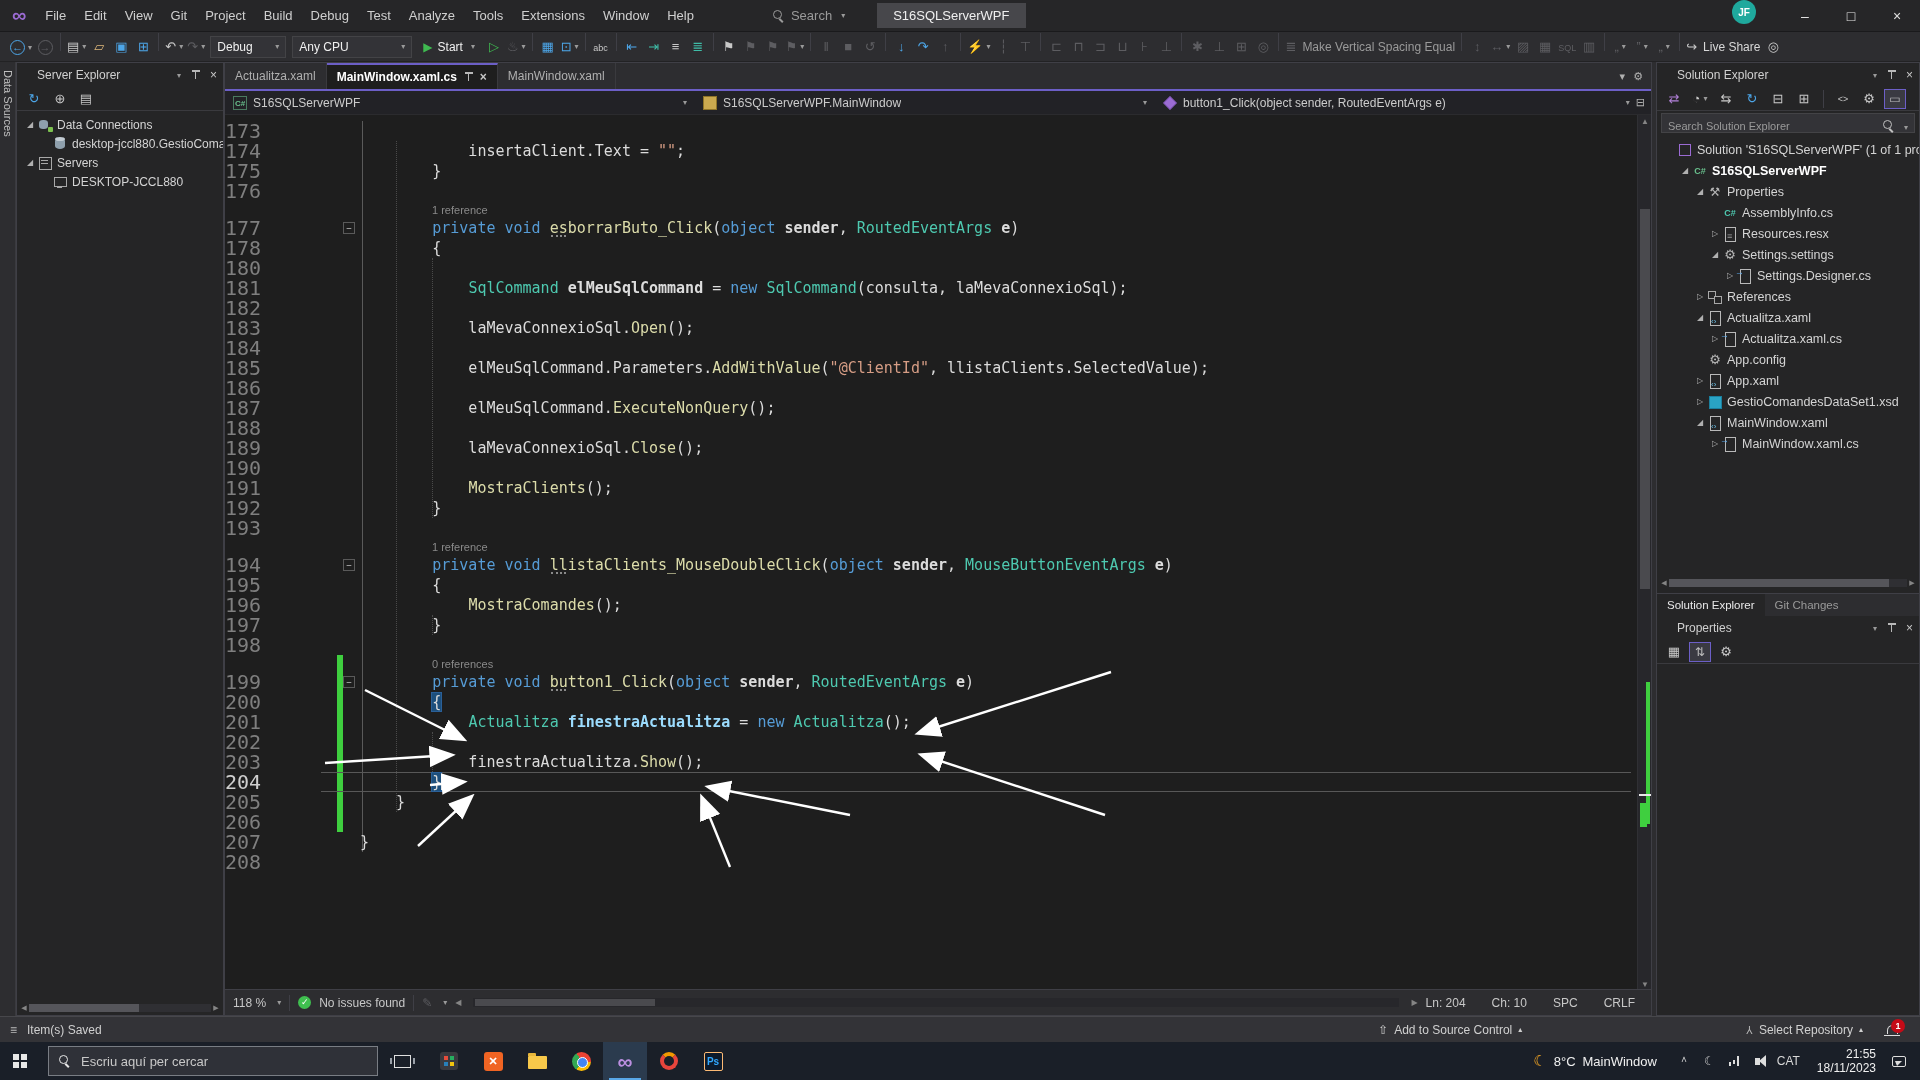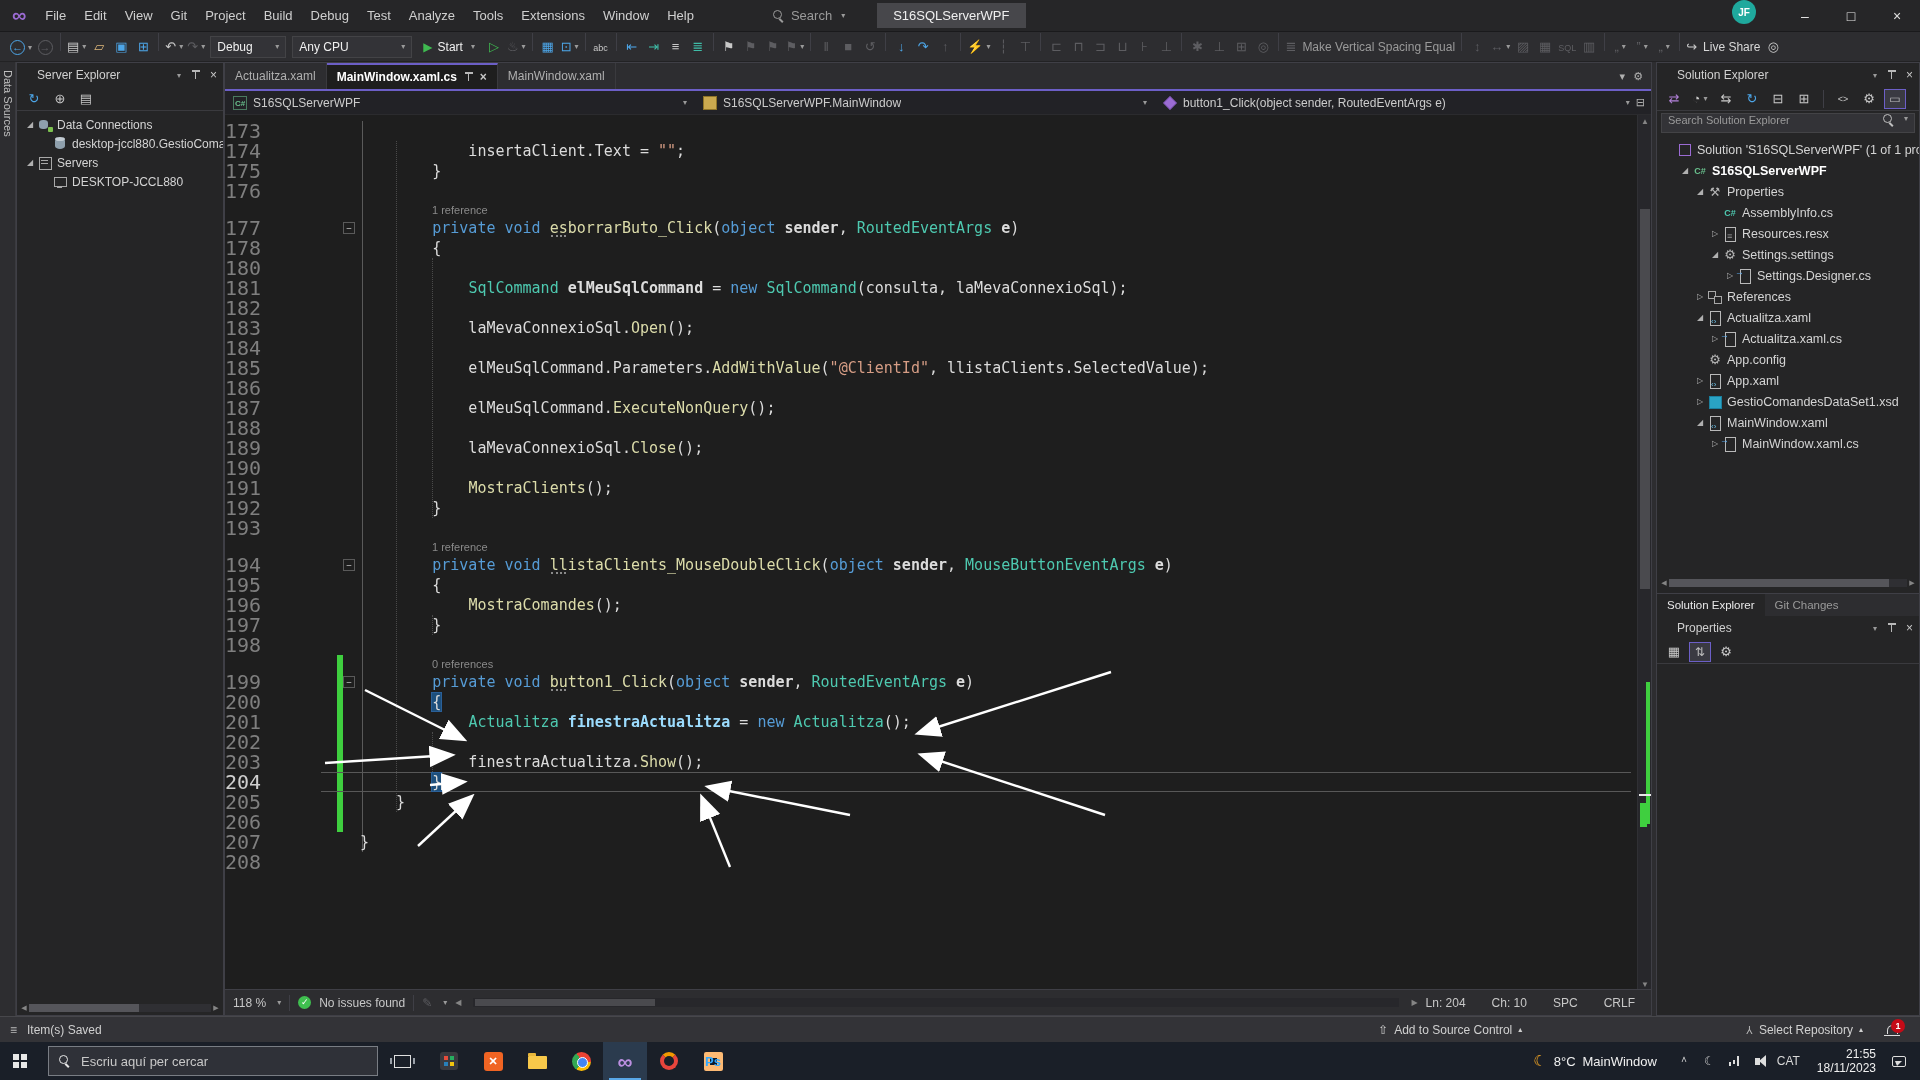--- a/index.html
+++ b/index.html
@@ -137,21 +137,21 @@
   
   .ed-bottom { position:absolute; left:0; bottom:0; width:100%; height:26px; background:#2d2d30; border-top:1px solid #3f3f46;
     display:flex; align-items:center; font-size:12px; color:#c8c8c8; padding:0 8px; gap:8px; }
   .ed-bottom .sep { width:1px; height:16px; background:#3f3f46; }
   .okdot { width:13px; height:13px; border-radius:50%; background:#3fbf4f; color:#fff; font-size:9px; line-height:13px; text-align:center; }
   .ed-hscroll { flex:1; height:9px; background:#27272b; position:relative; margin:0 4px; }
   .ed-hscroll .thumb { position:absolute; left:2px; top:1px; width:180px; height:7px; background:#4a4a4e; }
   .ed-pos { display:flex; gap:26px; color:#c8c8c8; padding-right:8px; }
   
   #right-pane { position:absolute; left:1656px; top:0; width:264px; height:954px; background:#252526; border:1px solid #3f3f46; }
-  .search-box { margin:2px 4px; height:20px; background:#333337; border:1px solid #434346; display:flex; align-items:flex-start;
+  .search-box { margin:2px 4px; height:20px; background:#333337; border:1px solid #434346; display:flex; align-items:flex-end;
     font-size:11px; color:#9a9a9a; padding:0 6px; gap:6px; }
   .search-box .ph { flex:1; }
   #sol-tree .trow { height:21px; font-size:12.5px; }
   .bold { font-weight:bold; color:#ffffff; }
   .btabs { position:absolute; left:0; top:530px; width:100%; height:23px; background:#2d2d30; display:flex; border-top:1px solid #3f3f46; }
   .btab { padding:0 10px; font-size:11.5px; color:#999; display:flex; align-items:center; }
   .btab.active { background:#252526; color:#e8e8e8; }
   .props-header { position:absolute; left:0; top:553px; width:100%; }
   .sol-hscroll { position:absolute; left:2px; right:2px; top:514px; height:11px; display:flex; align-items:center; }
   
@@ -181,21 +181,21 @@
   .app-xampp { width:19px; height:19px; background:#f06423; border-radius:3px; color:#fff; font-weight:bold; font-size:11px;
     display:flex; align-items:center; justify-content:center; }
   .app-folder { position:relative; width:19px; height:13px; background:#f8c84a; border-radius:1px; margin-top:3px; }
   .app-folder::before { content:""; position:absolute; left:0; top:-3px; width:8px; height:3px; background:#e8b63a; border-radius:1px 1px 0 0; }
   .app-chrome { position:relative; width:19px; height:19px; border-radius:50%;
     background:conic-gradient(from -30deg, #ea4335 0 120deg, #fbbc05 0 240deg, #34a853 0 360deg); }
   .app-chrome::after { content:""; position:absolute; left:5px; top:5px; width:9px; height:9px; border-radius:50%;
     background:#4285f4; border:1.5px solid #fff; }
   .app-vs { color:#bb8fe0; font-size:21px; font-weight:bold; line-height:19px; }
   .app-browser2 { width:18px; height:18px; border-radius:50%; border:4px solid #e8453c; border-top-color:#f29900; }
-  .app-ps { width:19px; height:19px; background:#0d1a2b; border:6px solid #fdba74; color:#31a8ff; font-size:13px; font-weight:bold;
+  .app-ps { width:19px; height:19px; background:#0d1a2b; border:1px solid #fdba74; color:#31a8ff; font-size:10px; font-weight:bold;
     display:flex; align-items:center; justify-content:center; border-radius:2px; }
   .tb-right2 { margin-left:auto; display:flex; align-items:center; height:100%; }
   .weather { display:flex; align-items:center; gap:7px; font-size:13px; color:#f0f0f0; padding:0 14px; }
   .moon { color:#f5a623; font-size:15px; }
   .trayic { color:#d8d8d8; font-size:12px; padding:0 7px; display:flex; align-items:center; }
   .sig { position:relative; width:12px; height:10px; }
   .sig::before { content:""; position:absolute; left:0; bottom:0; width:2px; height:4px; background:#ddd;
     box-shadow:4px -2px #ddd; }
   .sig::after { content:""; position:absolute; left:8px; bottom:0; width:2px; height:10px; background:#ddd; }
   .spk { position:relative; width:5px; height:7px; background:#ddd; margin-right:3px; }

